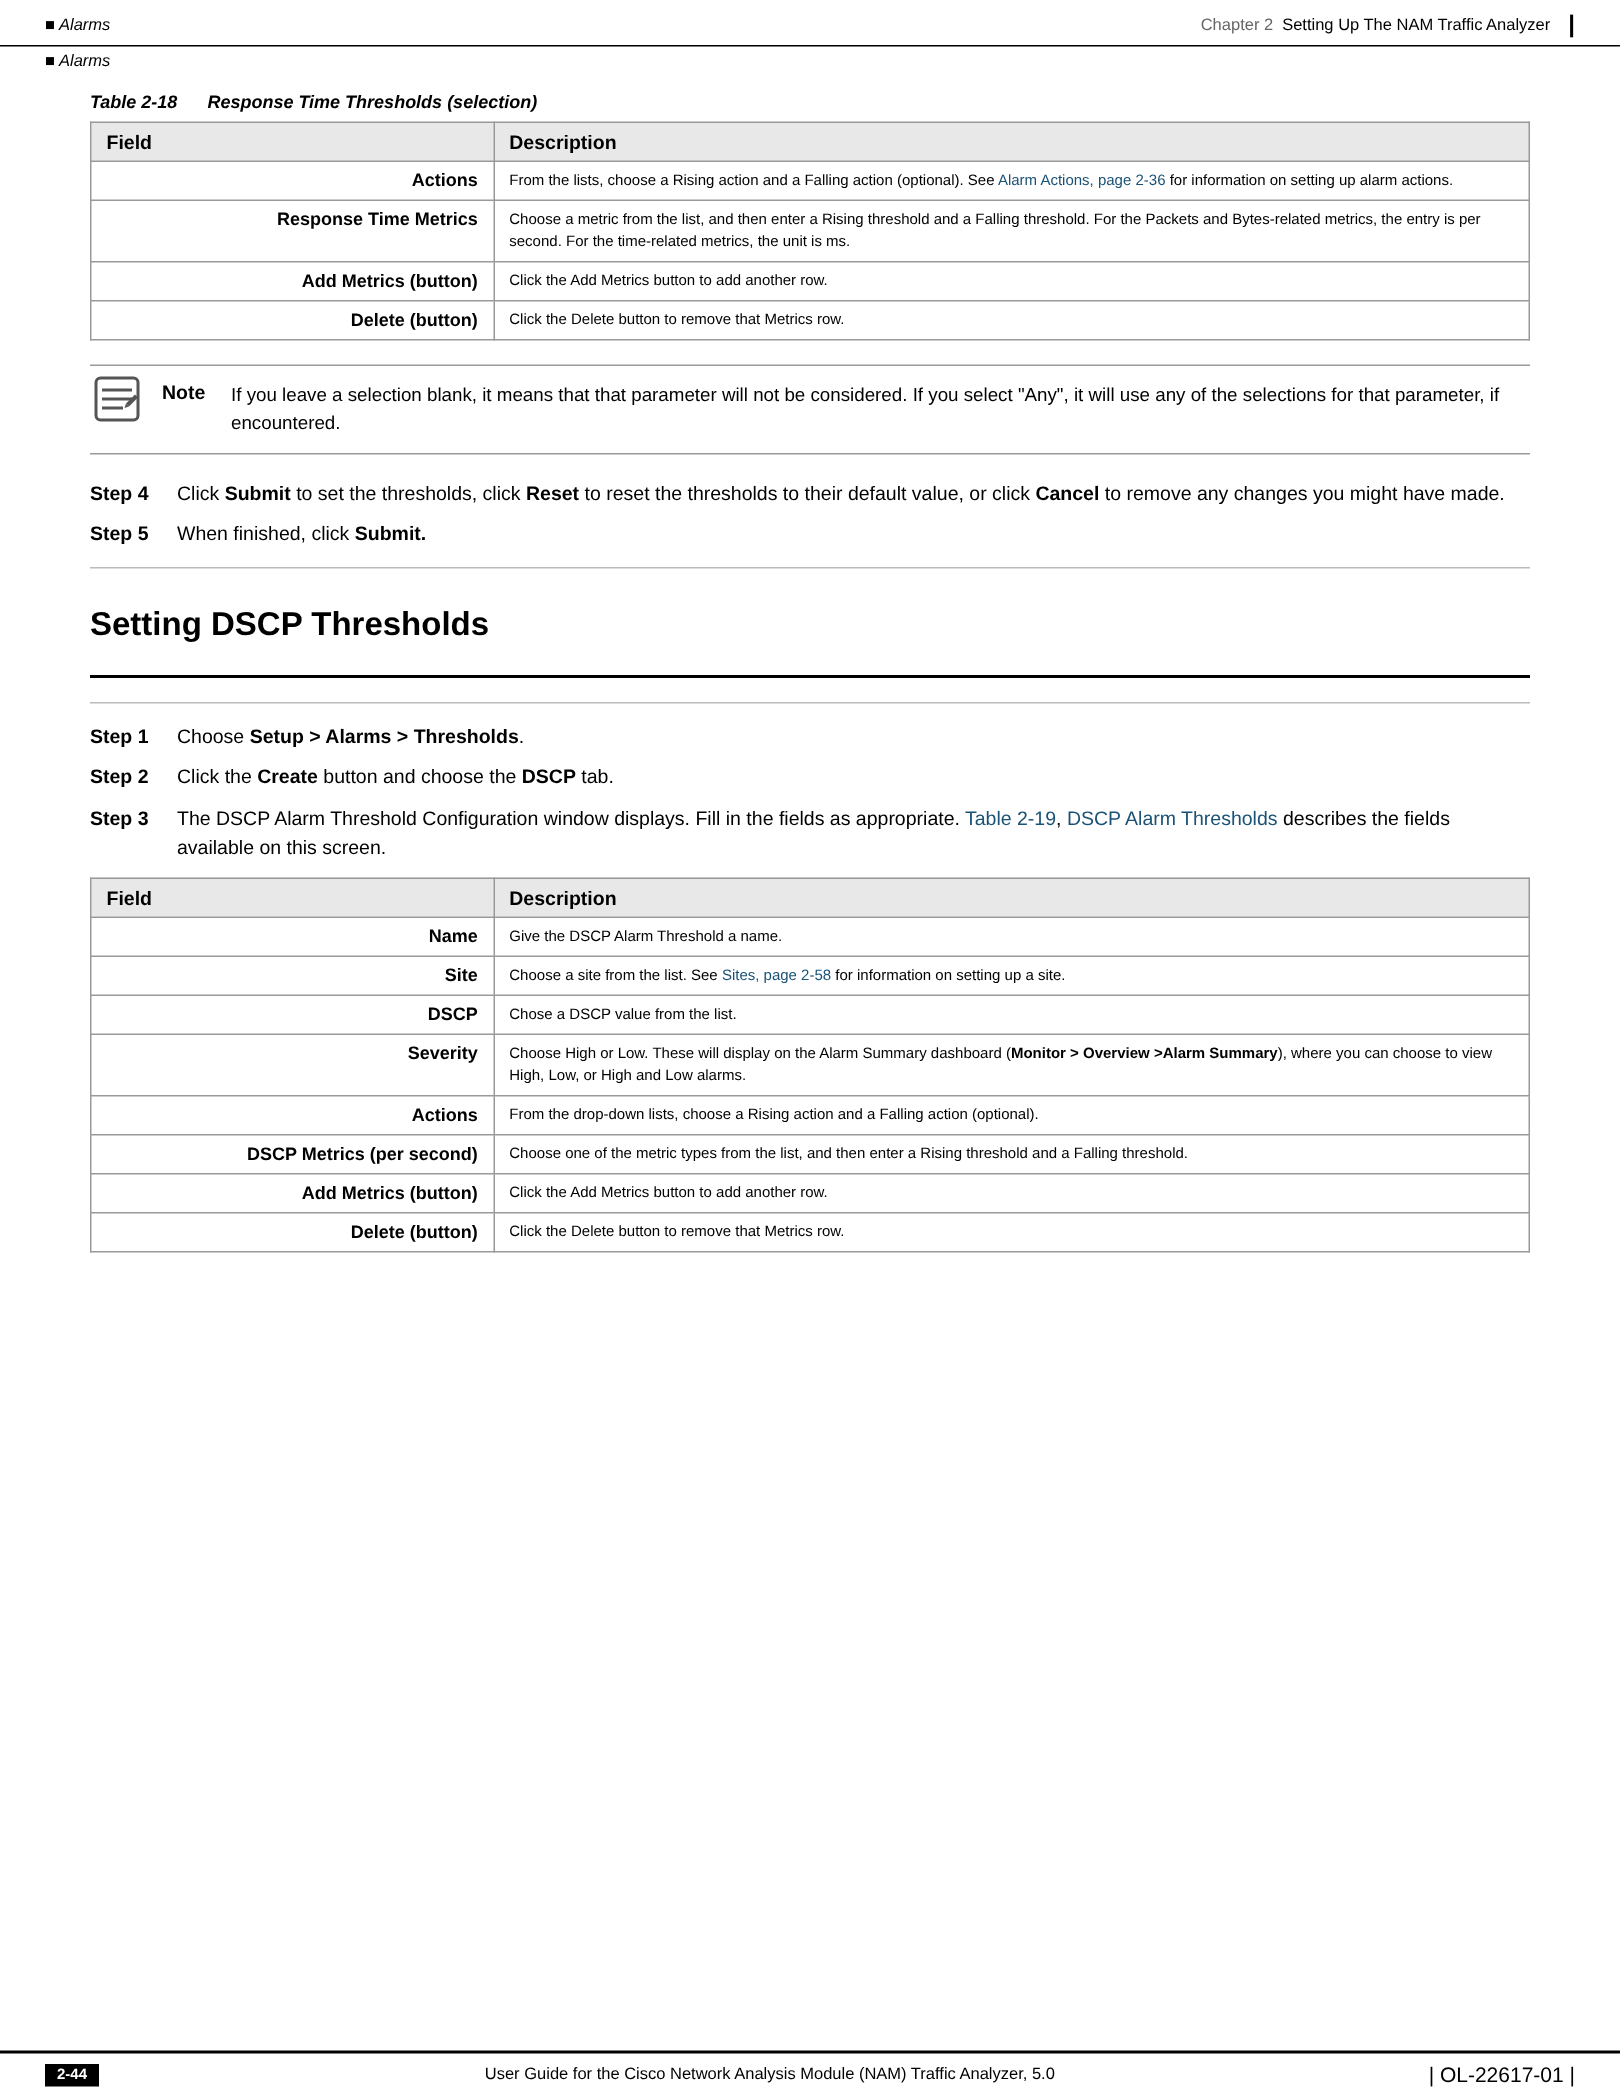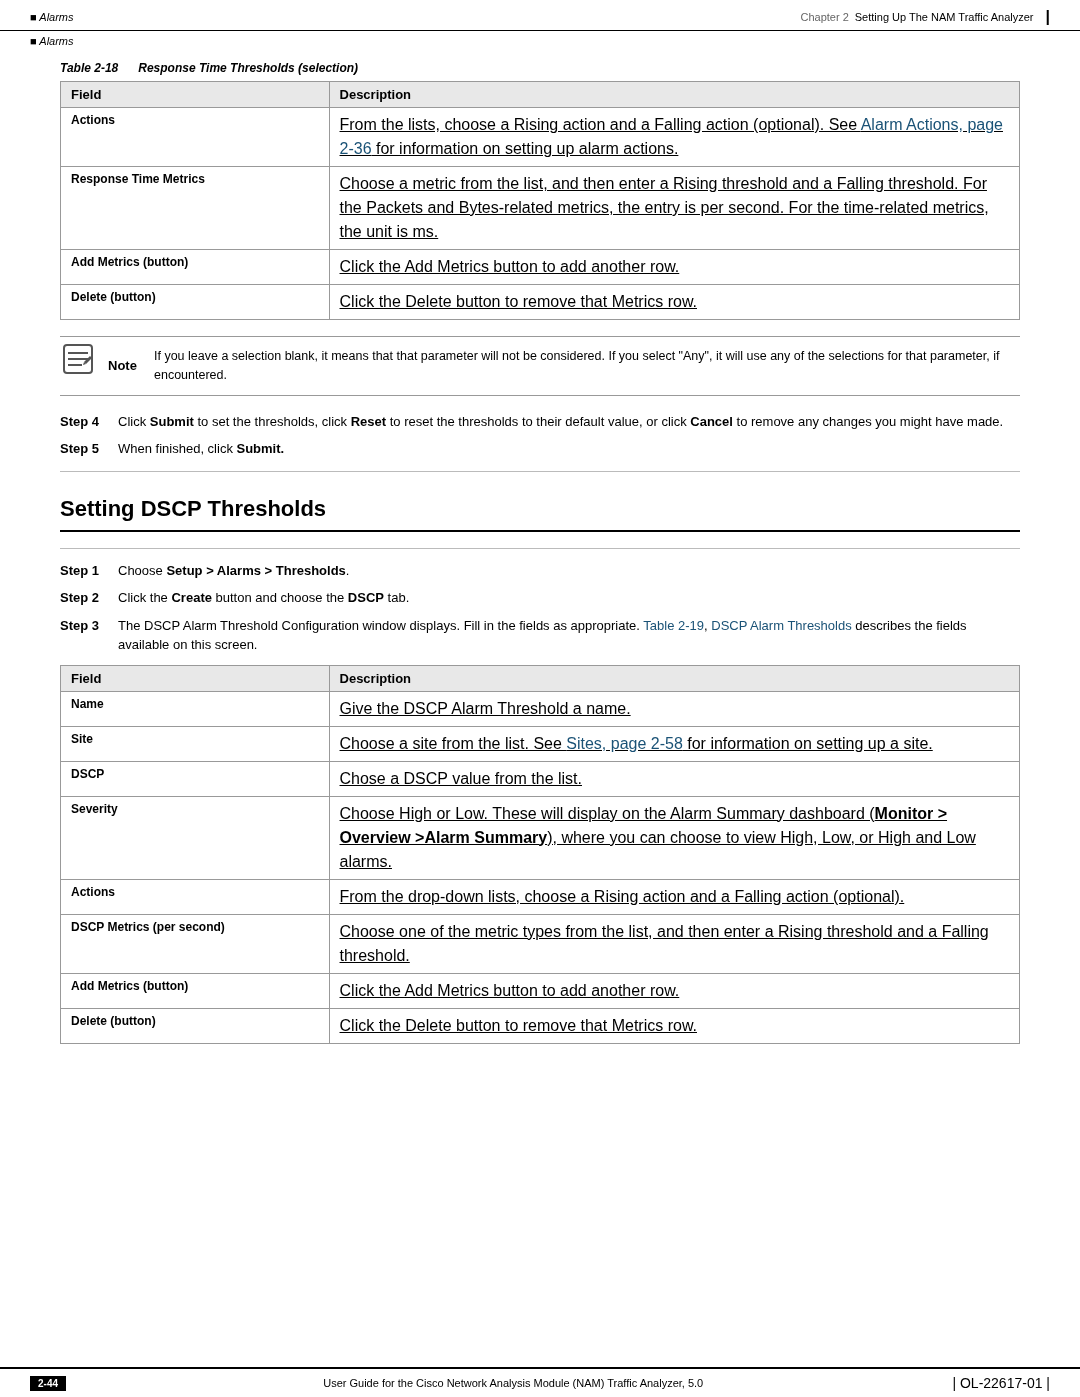--- a/index.html
+++ b/index.html
@@ -67,26 +67,26 @@
     }
     .data-table td {
       border: 1px solid #999;
       padding: 5px 10px;
       vertical-align: top;
     }
     .data-table td.field-col {
       width: 28%;
       font-weight: bold;
       font-size: 12px;
+      text-align: right;
     }
     .data-table td.desc-col {
       width: 72%;
-      font-size: 16px;
+      font-size: 10px;
       line-height: 1.5;
-      text-decoration: underline;
     }
 
     
     .note-box {
       display: flex;
       align-items: flex-start;
       border-top: 1px solid #999;
       border-bottom: 1px solid #999;
       padding: 10px 0;
       margin: 16px 0;
@@ -124,21 +124,21 @@
       min-width: 50px;
       font-size: 13px;
     }
     .step-content { flex: 1; }
 
     
     .section-heading {
       font-size: 22px;
       font-weight: bold;
       margin: 24px 0 16px 0;
-      padding-bottom: 8px;
+      padding-bottom: 21px;
       border-bottom: 2px solid #000;
     }
 
     
     .separator {
       border: none;
       border-top: 1px solid #bbb;
       margin: 12px 0;
     }
 
@@ -237,21 +237,21 @@
       
       <svg width="32" height="32" viewBox="0 0 32 32">
         <rect x="2" y="2" width="28" height="28" rx="3" fill="none" stroke="#555" stroke-width="2"></rect>
         <line x1="6" y1="10" x2="26" y2="10" stroke="#555" stroke-width="2"></line>
         <line x1="6" y1="16" x2="26" y2="16" stroke="#555" stroke-width="2"></line>
         <line x1="6" y1="22" x2="20" y2="22" stroke="#555" stroke-width="2"></line>
         <path d="M22 19 L28 13 L30 15 L24 21 Z" fill="#555"></path>
         <path d="M22 19 L24 21 L21 22 Z" fill="#555"></path>
       </svg>
     </div>
-    <div style="display:flex; gap:10px; align-items:center; flex:1;">
+    <div style="display:flex; gap:10px; align-items:flex-start; flex:1;">
       <span class="note-label">Note</span>
       <span class="note-content">
         If you leave a selection blank, it means that that parameter will not be considered. If you select "Any", it will use any of the selections for that parameter, if encountered.
       </span>
     </div>
   </div>
 
   <div class="steps-section">
     <div class="step-item">
       <span class="step-label">Step 4</span>

